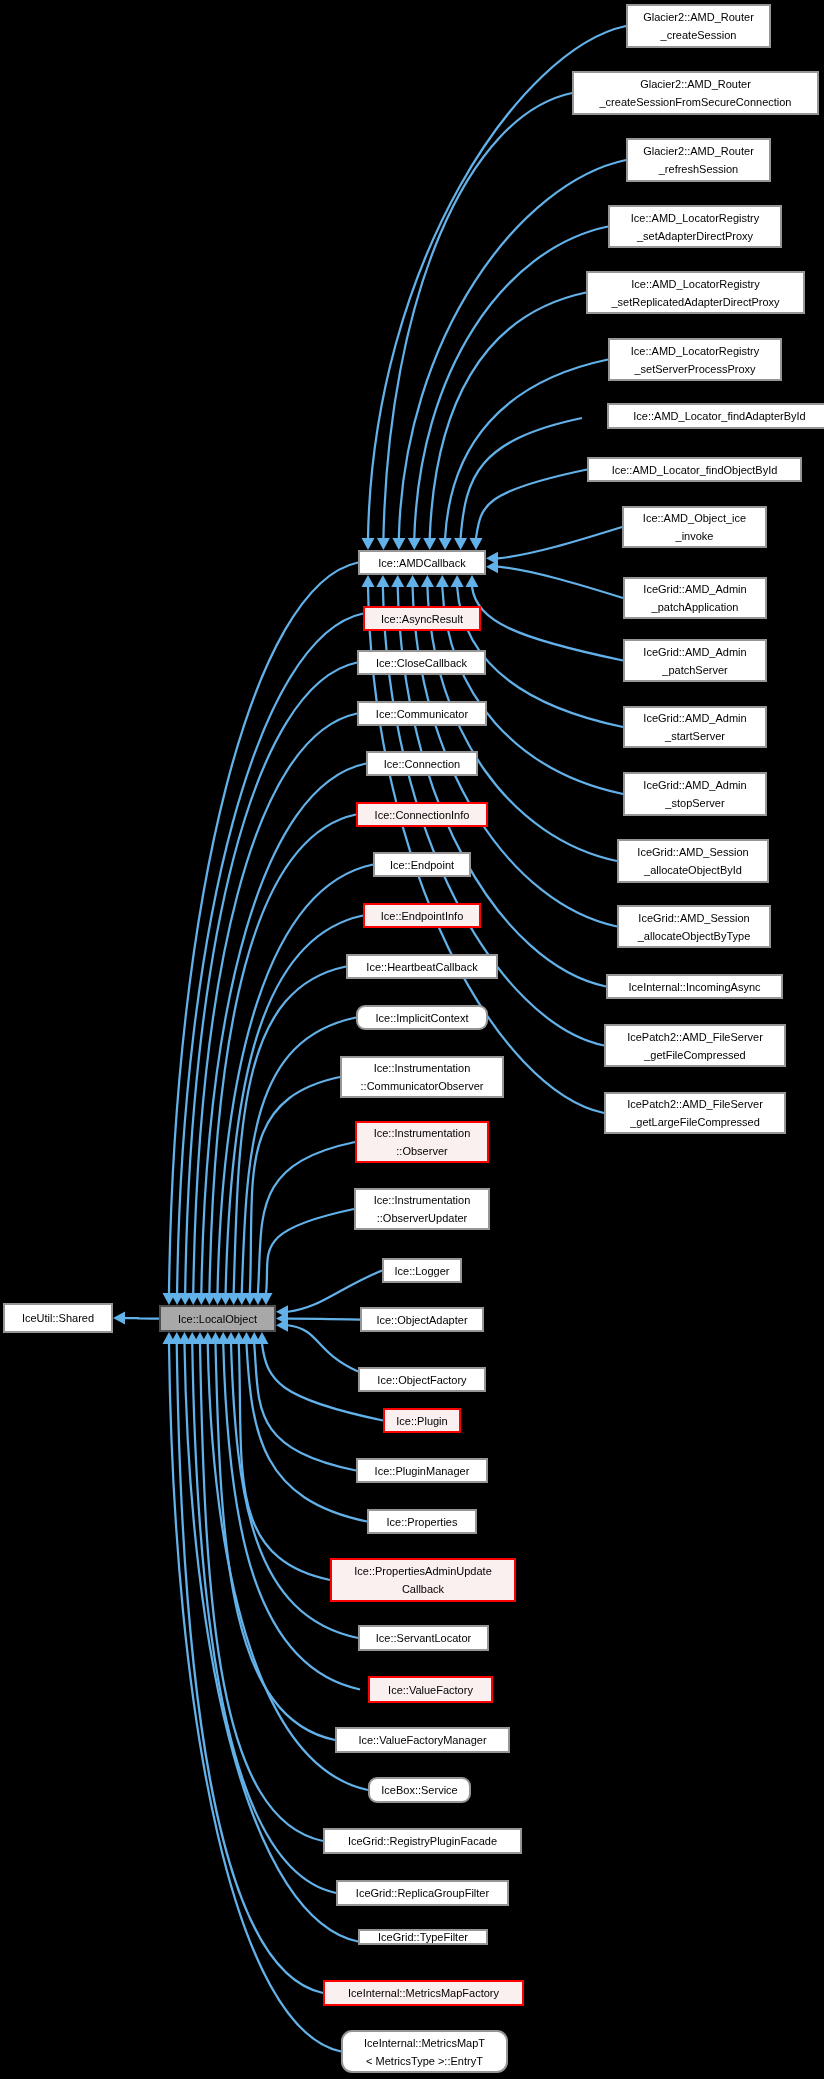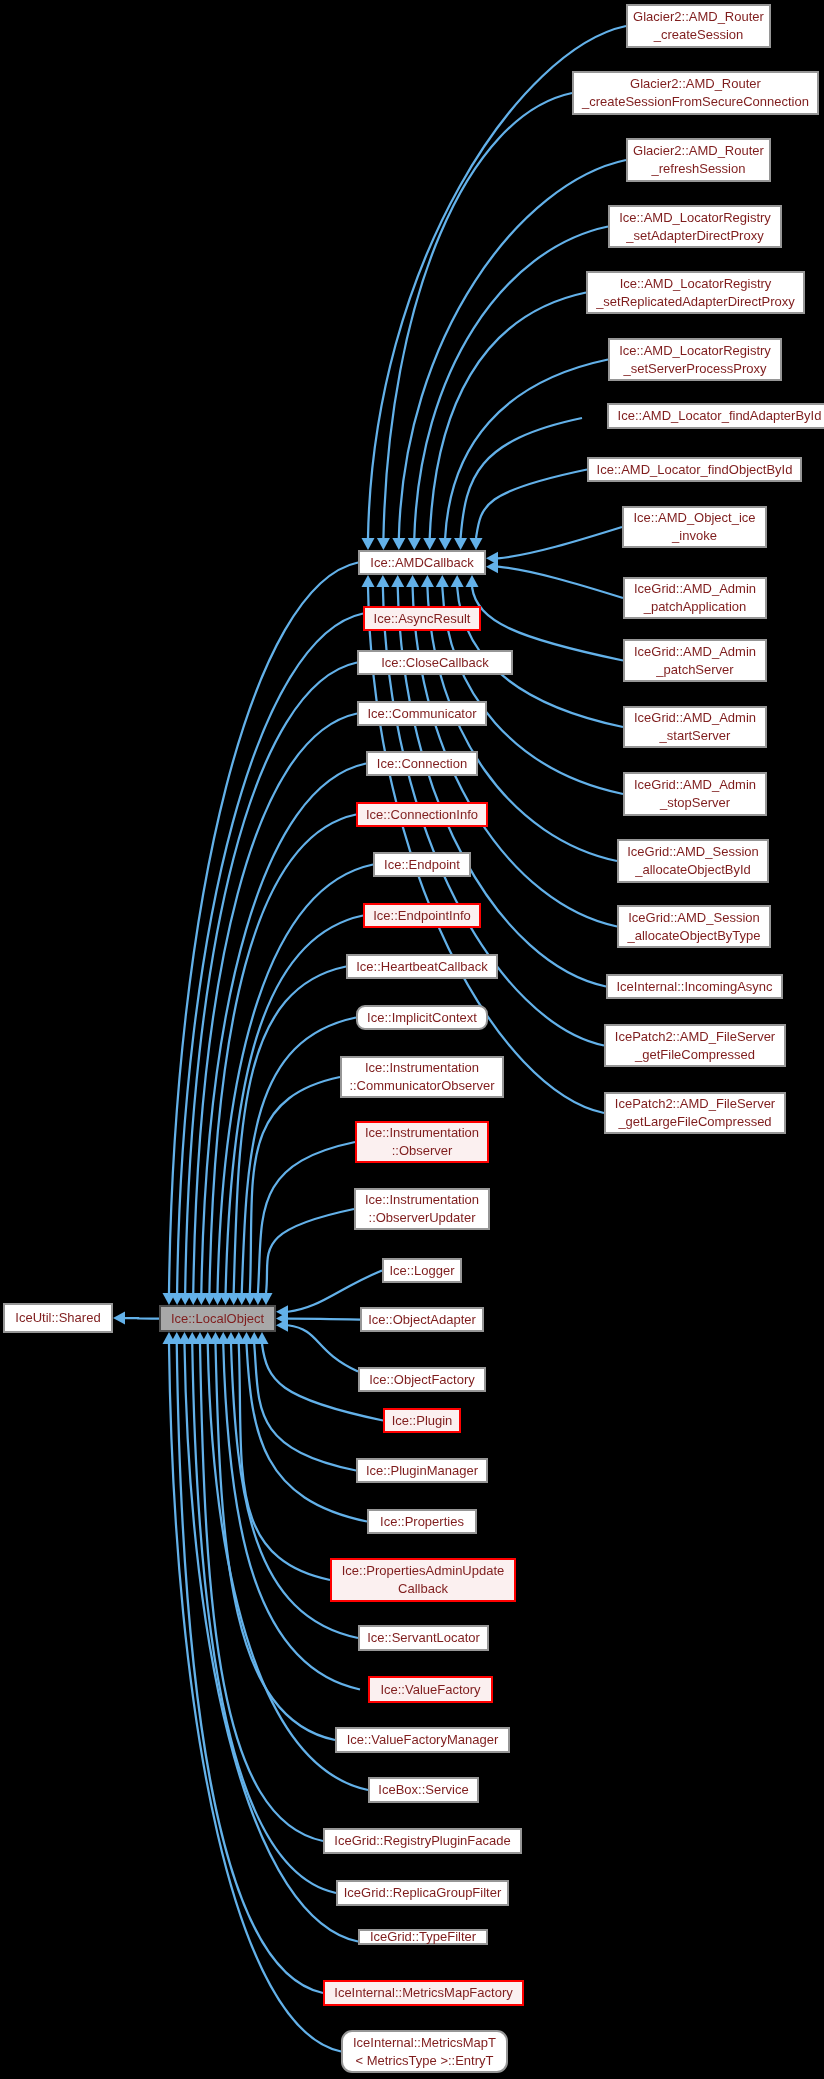--- a/index.html
+++ b/index.html
@@ -4,22 +4,22 @@
 <style>
   html,body{margin:0;padding:0;background:#000;}
   #stage{
     position:relative;width:824px;height:2079px;background:var(--bg,#000);
     overflow:hidden;font-family:"Liberation Sans",sans-serif;
   }
   #edges{position:absolute;left:0;top:0;}
   .node{
     position:absolute;box-sizing:border-box;
     background:var(--node-bg,#fff);border:2px solid var(--node-border,#969696);
-    color:#7f1d1d;display:flex;flex-direction:column;align-items:center;justify-content:center;
-    font-size:13px;line-height:18px;white-space:nowrap;text-align:center;
+    color:#000000;display:flex;flex-direction:column;align-items:center;justify-content:center;
+    font-size:11px;line-height:18px;white-space:nowrap;text-align:center;
   }
   .node.red{border-color:var(--red-border,#f00);background:var(--red-bg,#fbf0f0);}
   .node.current{background:var(--cur-bg,#a8a8a8);border-color:var(--cur-border,#4d4d4d);}
 </style>
 </head>
 <body>
 
 <div id="stage" style="--bg: #000000; --node-bg: #FFFFFF; --node-border: #969696; --red-border: #FF0000; --red-bg: #FBF0F0; --cur-bg: #A8A8A8; --cur-border: #4D4D4D;">
   <svg id="edges" width="824" height="2079">
       <path d="M 159 1318.5 C 114 1318.275, 158 1318.05, 125 1318" fill="none" stroke="#63B1E9" stroke-width="2.25"></path>
@@ -124,21 +124,21 @@
     </div>
     <div class="node current" style="left: 159px; top: 1305px; width: 117px; height: 27px;">
       <div>Ice::LocalObject</div>
     </div>
     <div class="node" style="left: 358px; top: 550px; width: 128px; height: 25px;">
       <div>Ice::AMDCallback</div>
     </div>
     <div class="node red" style="left: 363px; top: 606px; width: 118px; height: 25px;">
       <div>Ice::AsyncResult</div>
     </div>
-    <div class="node" style="left: 357px; top: 650px; width: 156px; height: 25px;">
+    <div class="node" style="left: 357px; top: 650px; width: 129px; height: 25px;">
       <div>Ice::CloseCallback</div>
     </div>
     <div class="node" style="left: 357px; top: 701px; width: 130px; height: 25px;">
       <div>Ice::Communicator</div>
     </div>
     <div class="node" style="left: 366px; top: 751px; width: 112px; height: 25px;">
       <div>Ice::Connection</div>
     </div>
     <div class="node red" style="left: 356px; top: 802px; width: 132px; height: 25px;">
       <div>Ice::ConnectionInfo</div>
@@ -191,21 +191,21 @@
     </div>
     <div class="node" style="left: 358px; top: 1625px; width: 131px; height: 26px;">
       <div>Ice::ServantLocator</div>
     </div>
     <div class="node red" style="left: 368px; top: 1676px; width: 125px; height: 27px;">
       <div>Ice::ValueFactory</div>
     </div>
     <div class="node" style="left: 335px; top: 1727px; width: 175px; height: 26px;">
       <div>Ice::ValueFactoryManager</div>
     </div>
-    <div class="node" style="left: 368px; top: 1777px; width: 111px; height: 26px;">
+    <div class="node" style="left: 368px; top: 1777px; width: 103px; height: 26px; border-radius: 9px;">
       <div>IceBox::Service</div>
     </div>
     <div class="node" style="left: 323px; top: 1828px; width: 199px; height: 26px;">
       <div>IceGrid::RegistryPluginFacade</div>
     </div>
     <div class="node" style="left: 336px; top: 1880px; width: 173px; height: 26px;">
       <div>IceGrid::ReplicaGroupFilter</div>
     </div>
     <div class="node" style="left: 358px; top: 1929px; width: 130px; height: 16px;">
       <div>IceGrid::TypeFilter</div>

